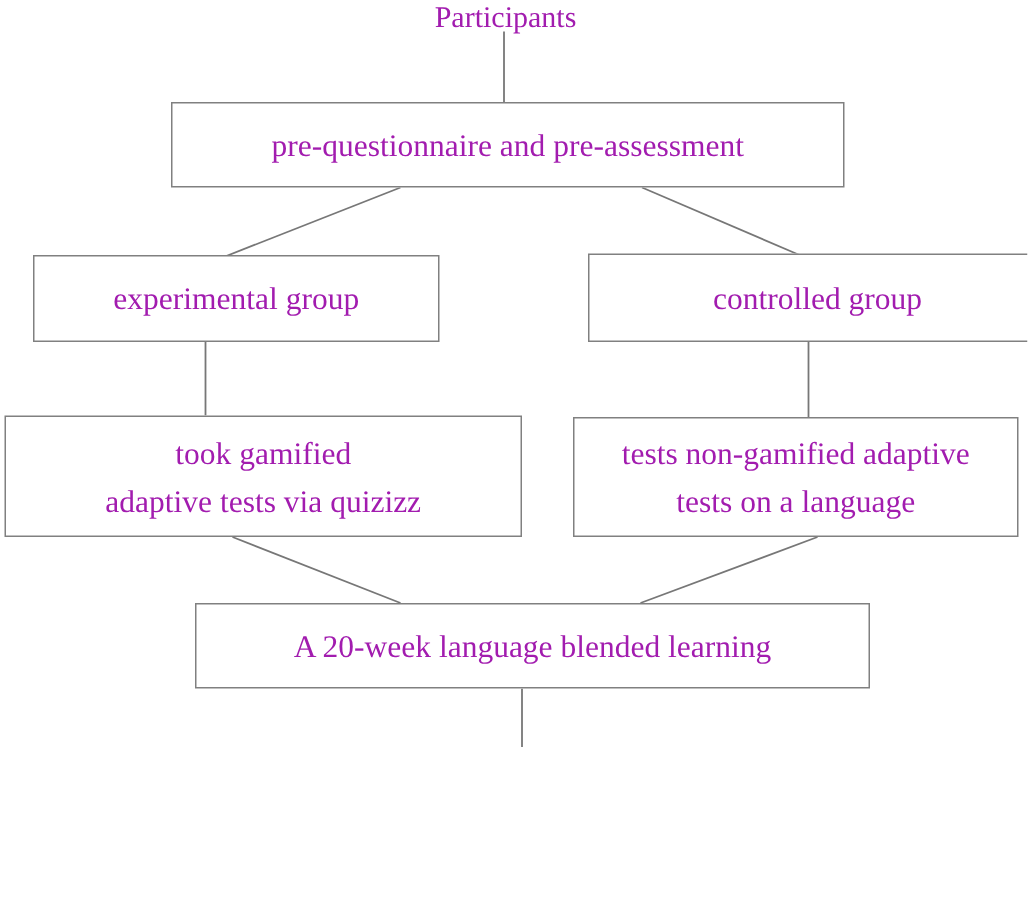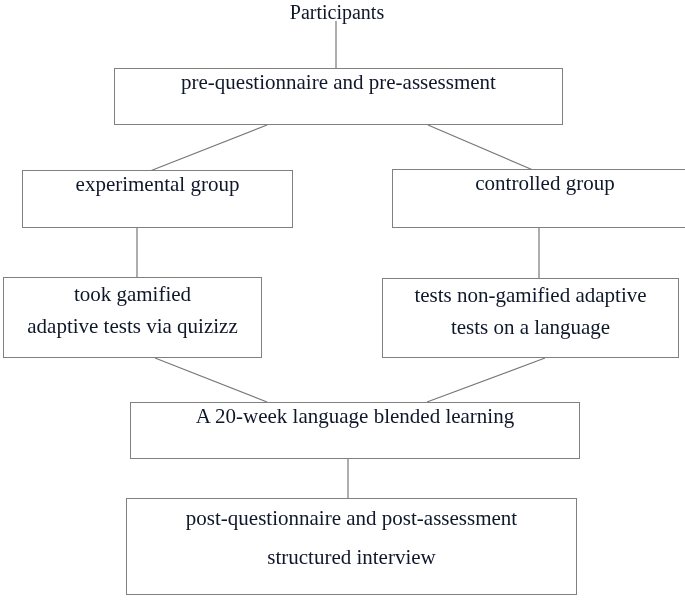--- a/index.html
+++ b/index.html
@@ -6,21 +6,21 @@
     margin: 0;
     padding: 0;
     background: #ffffff;
   }
   #stage {
     position: relative;
     width: 685px;
     height: 600px;
     background: #ffffff;
     font-family: "Liberation Serif", "DejaVu Serif", serif;
-    color: #0f172a;
+    color: #a21caf;
     overflow: hidden;
   }
   #connectors {
     position: absolute;
     left: 0;
     top: 0;
     width: 685px;
     height: 600px;
   }
   #connectors line {
@@ -37,29 +37,29 @@
     line-height: 22px;
   }
   .box {
     position: absolute;
     box-sizing: border-box;
     background: #ffffff;
     border: 1px solid #808080;
     display: flex;
     flex-direction: column;
     align-items: center;
-    justify-content: flex-start;
+    justify-content: center;
     text-align: center;
     font-size: 21px;
     line-height: 26px;
   }
   #box-pre   { left: 114px; top:  68px; width: 449px; height: 57px; }
   #box-exp   { left:   22px; top: 170px; width: 271px; height: 58px; }
   #box-ctrl  { left: 392px; top: 169px; width: 306px; height: 59px; }
-  #box-gam   { left:   3px; top: 277px; width: 259px; height: 81px; line-height: 32px; }
+  #box-gam   { left:   3px; top: 277px; width: 345px; height: 81px; line-height: 32px; }
   #box-non   { left: 382px; top: 278px; width: 297px; height: 80px; line-height: 32px; }
   #box-blend { left: 130px; top: 402px; width: 450px; height: 57px; }
   #box-post  { left: 126px; top: 498px; width: 451px; height: 97px; line-height: 39px; }
 </style>
 </head>
 <body>
 
 <div id="stage">
 
   <svg id="connectors" viewBox="0 0 685 600" xmlns="http://www.w3.org/2000/svg">
@@ -94,18 +94,14 @@
 
   <div class="box" id="box-non">
     <span>tests non-gamified adaptive</span>
     <span>tests on a language</span>
   </div>
 
   <div class="box" id="box-blend">
     <span>A 20-week language blended learning</span>
   </div>
 
-  <div class="box" id="box-post">
-    <span>post-questionnaire and post-assessment</span>
-    <span>structured interview</span>
-  </div>
 
 </div>
 
 </body></html>

